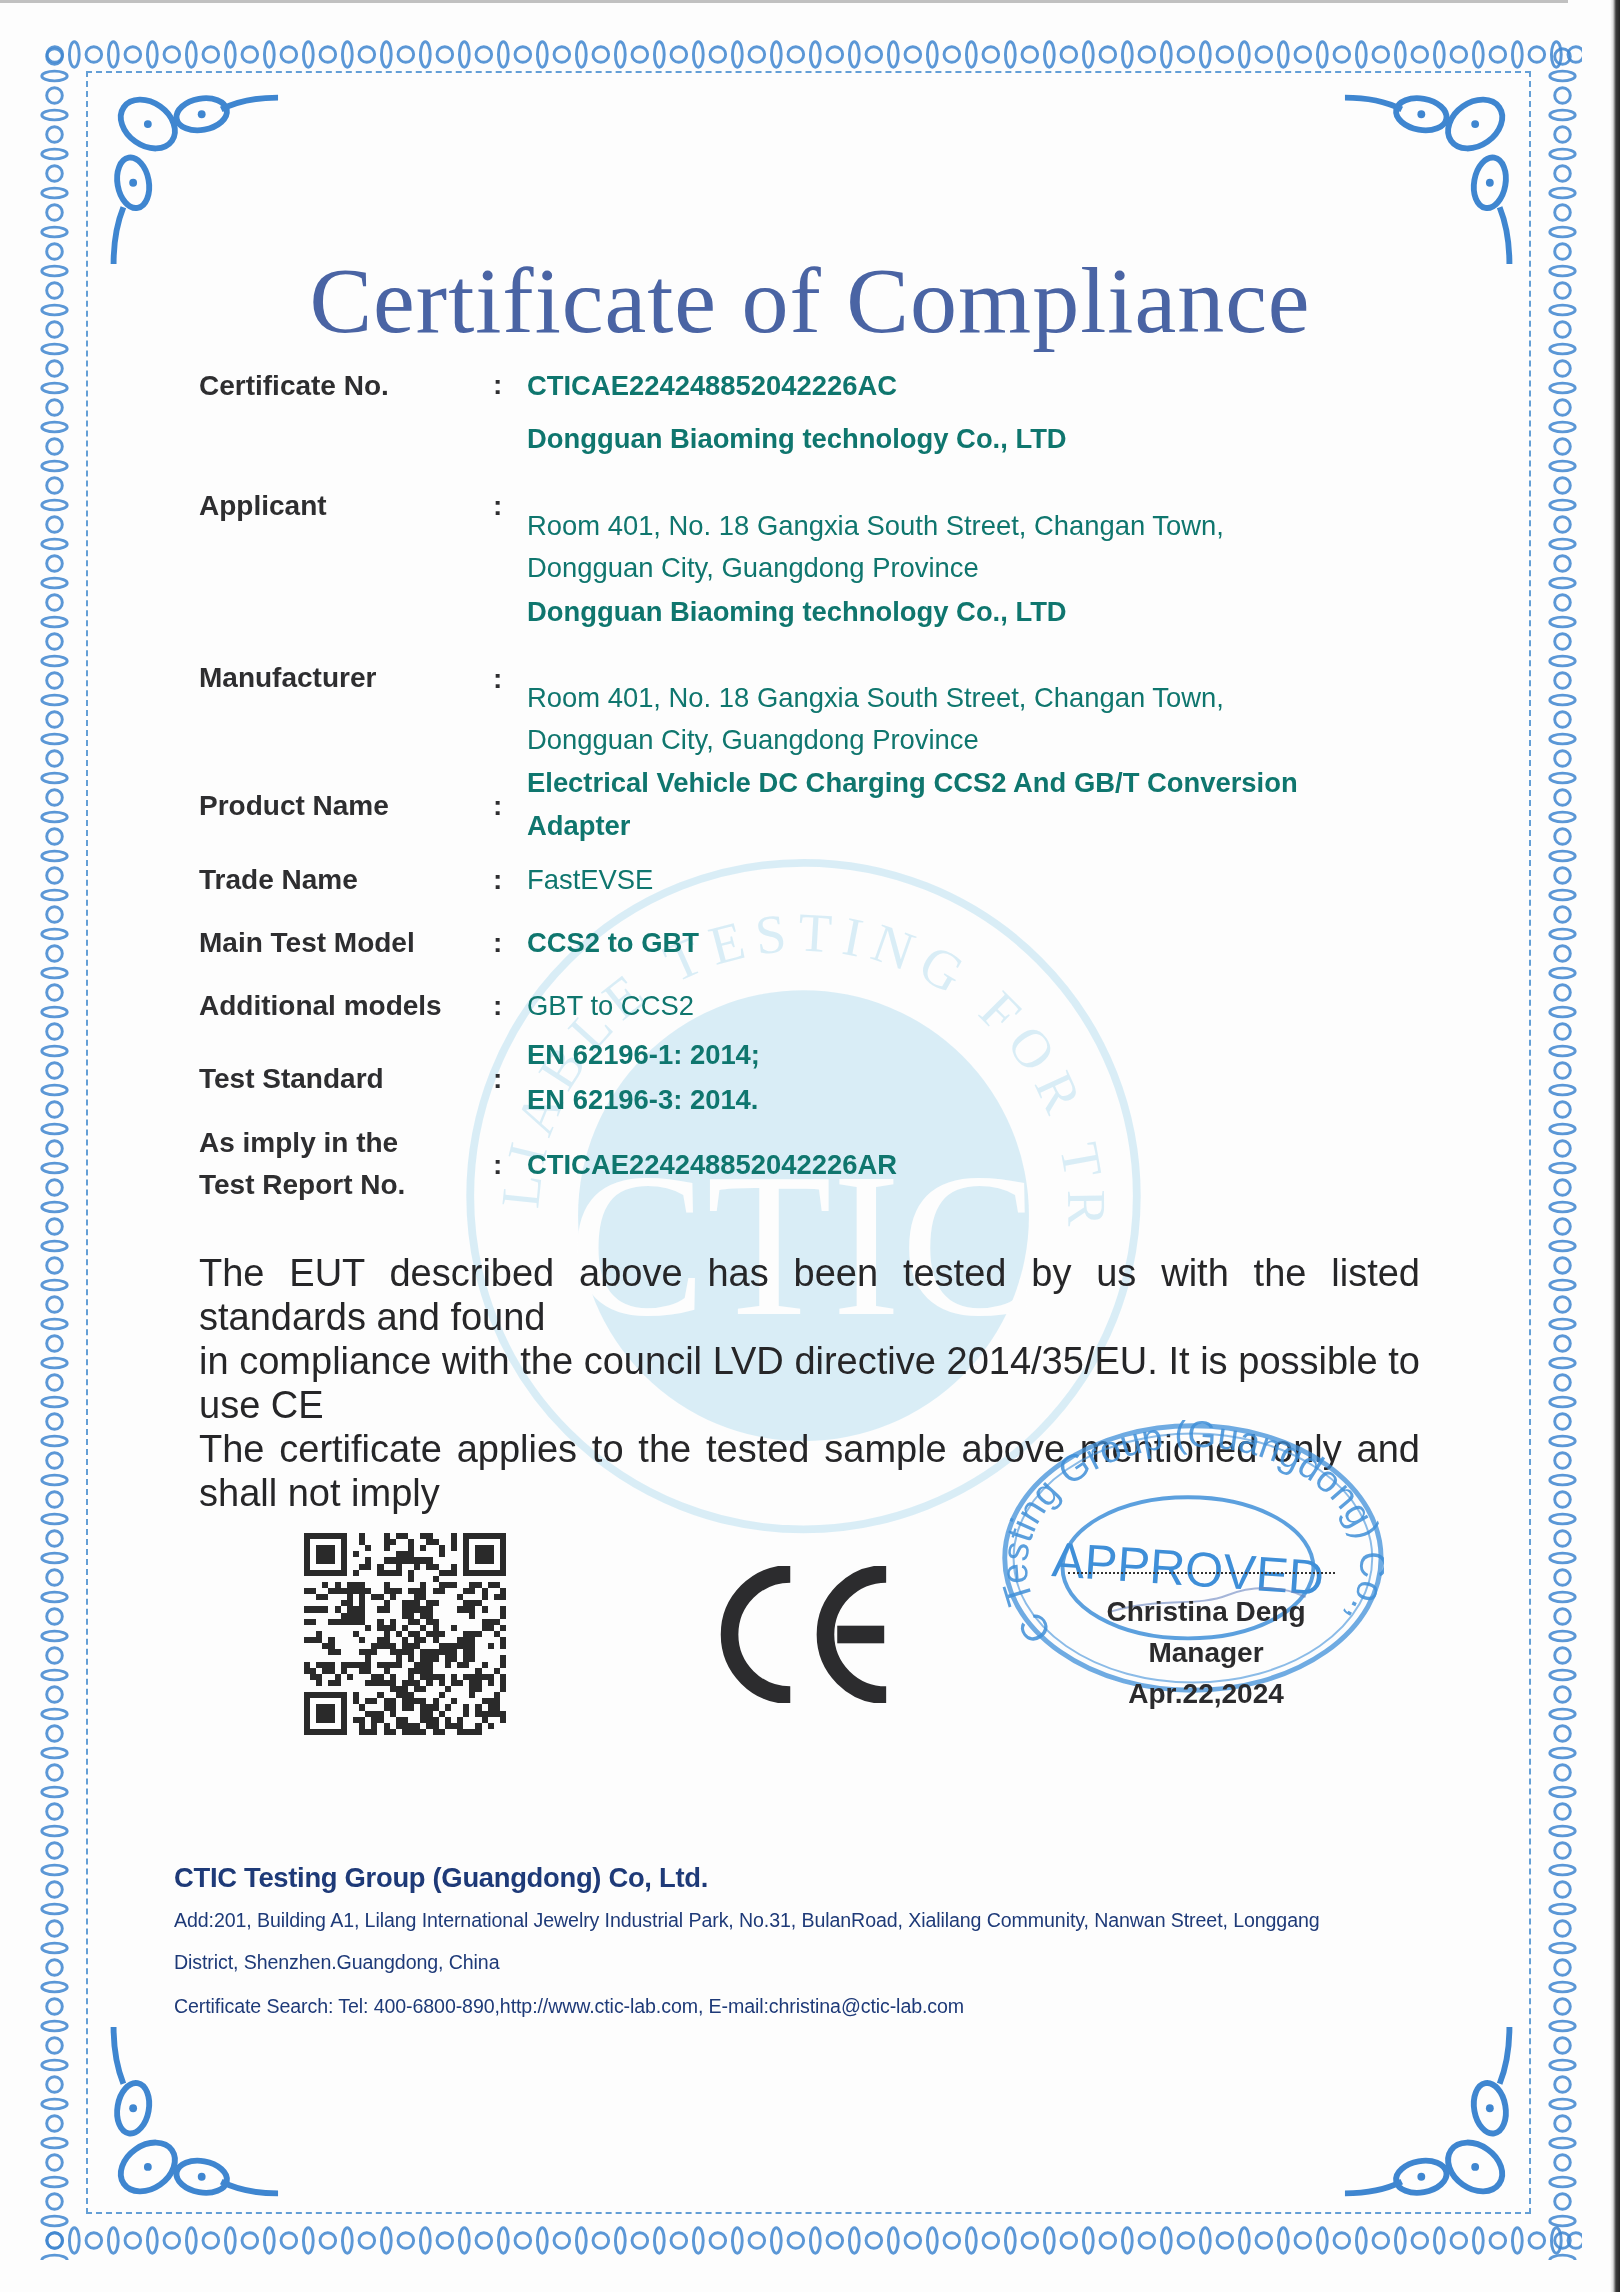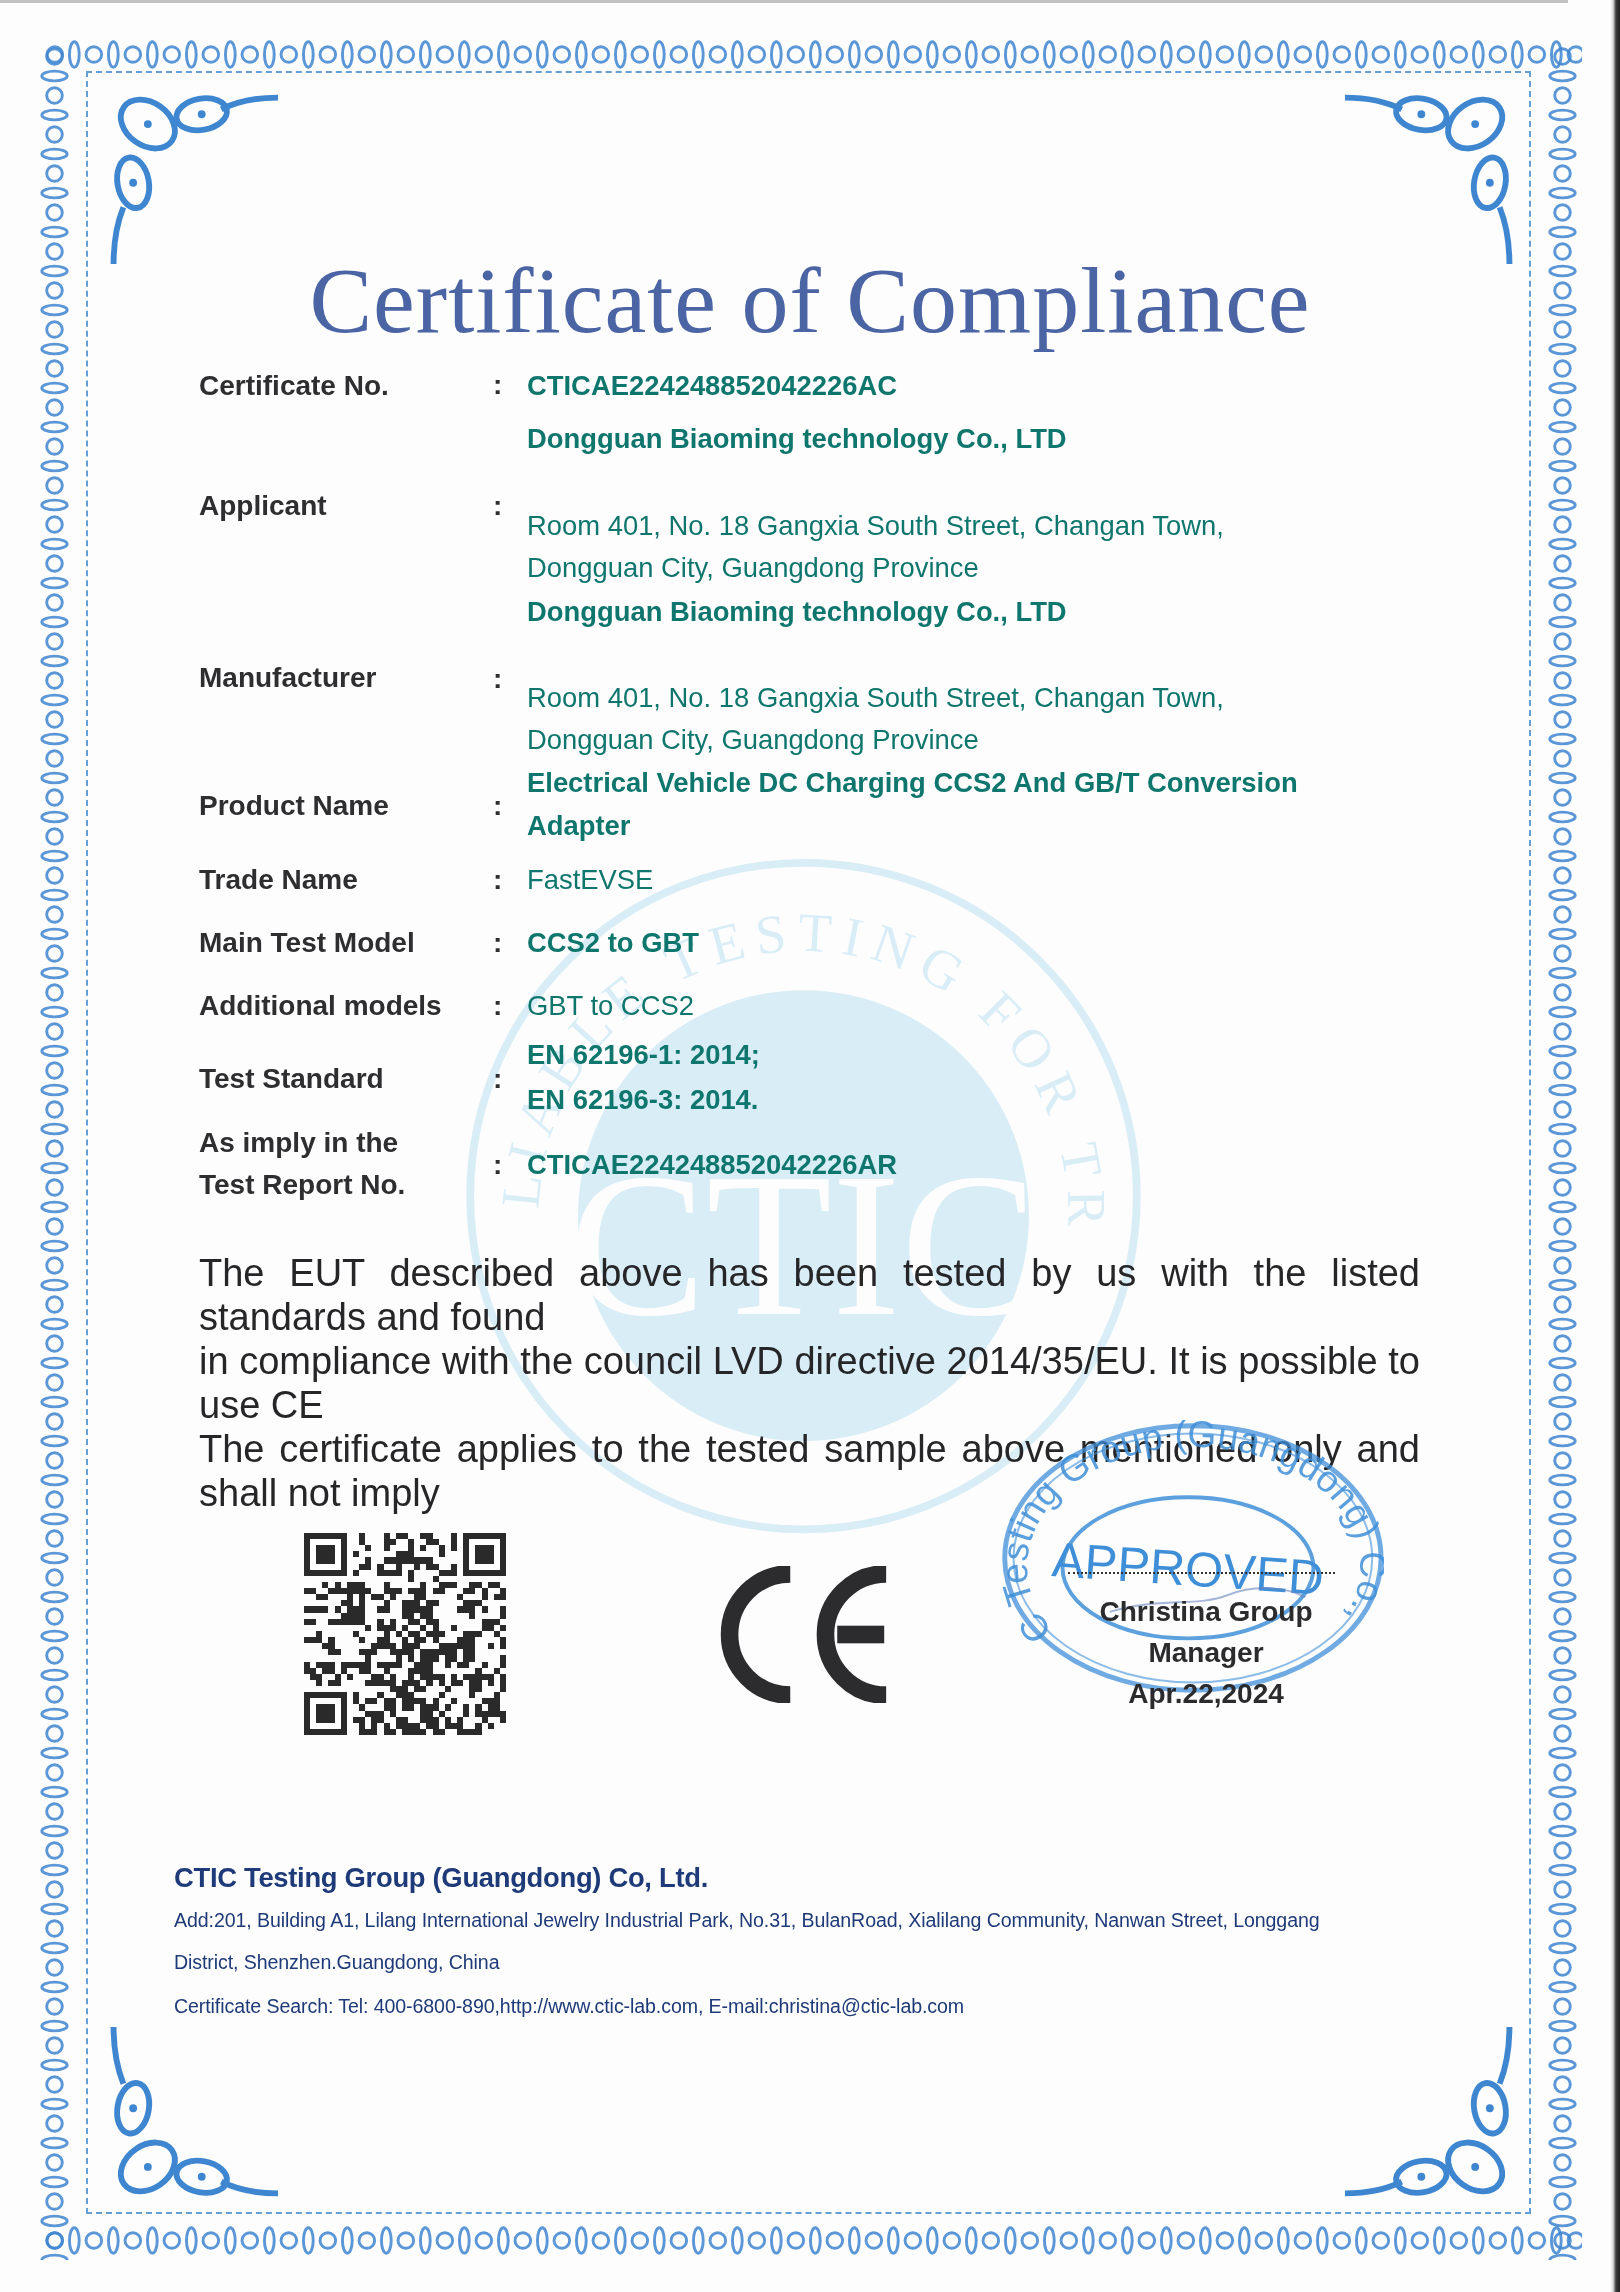--- a/index.html
+++ b/index.html
@@ -1418,21 +1418,21 @@
   <ellipse cx="205" cy="150" rx="183" ry="127" fill="none" class="st-stroke" stroke-width="2" opacity=".6" stroke="#3f8fd8"></ellipse>
   <ellipse cx="200" cy="160" rx="128" ry="72" fill="none" class="st-stroke" stroke-width="4" opacity=".85" stroke="#3f8fd8"></ellipse>
   <text font-family="Liberation Sans, sans-serif" font-size="38" class="st-fill" opacity=".85" fill="#3f8fd8">
     <textPath href="#stampArc" startOffset="50%" text-anchor="middle">CTIC Testing Group (Guangdong) Co., Ltd.</textPath>
   </text>
   <text x="200" y="178" text-anchor="middle" font-family="Liberation Sans, sans-serif" font-size="50" class="st-fill" transform="rotate(4 200 160)" fill="#3f8fd8">APPROVED</text>
   <path d="M 120 205 C 170 190, 210 200, 240 188 S 300 180, 320 190" fill="none" stroke="#6a86c0" stroke-width="2" opacity=".6"></path>
 </svg>
 
 <div class="sig-dots"></div>
-<div class="sig-name">Christina Group</div>
+<div class="sig-name">Christina Deng</div>
 <div class="sig-title">Manager</div>
 <div class="sig-date">Apr.22,2024</div>
 
 <div class="issuer">CTIC Testing Group (Guangdong) Co, Ltd.</div>
 <div class="addr addr1">Add:201, Building A1, Lilang International Jewelry Industrial Park, No.31, BulanRoad, Xialilang Community, Nanwan Street, Longgang</div>
 <div class="addr addr2">District, Shenzhen.Guangdong, China</div>
 <div class="addr addr3">Certificate Search: Tel: 400-6800-890,http://www.ctic-lab.com, E-mail:christina@ctic-lab.com</div>
 
 
 </body></html>

